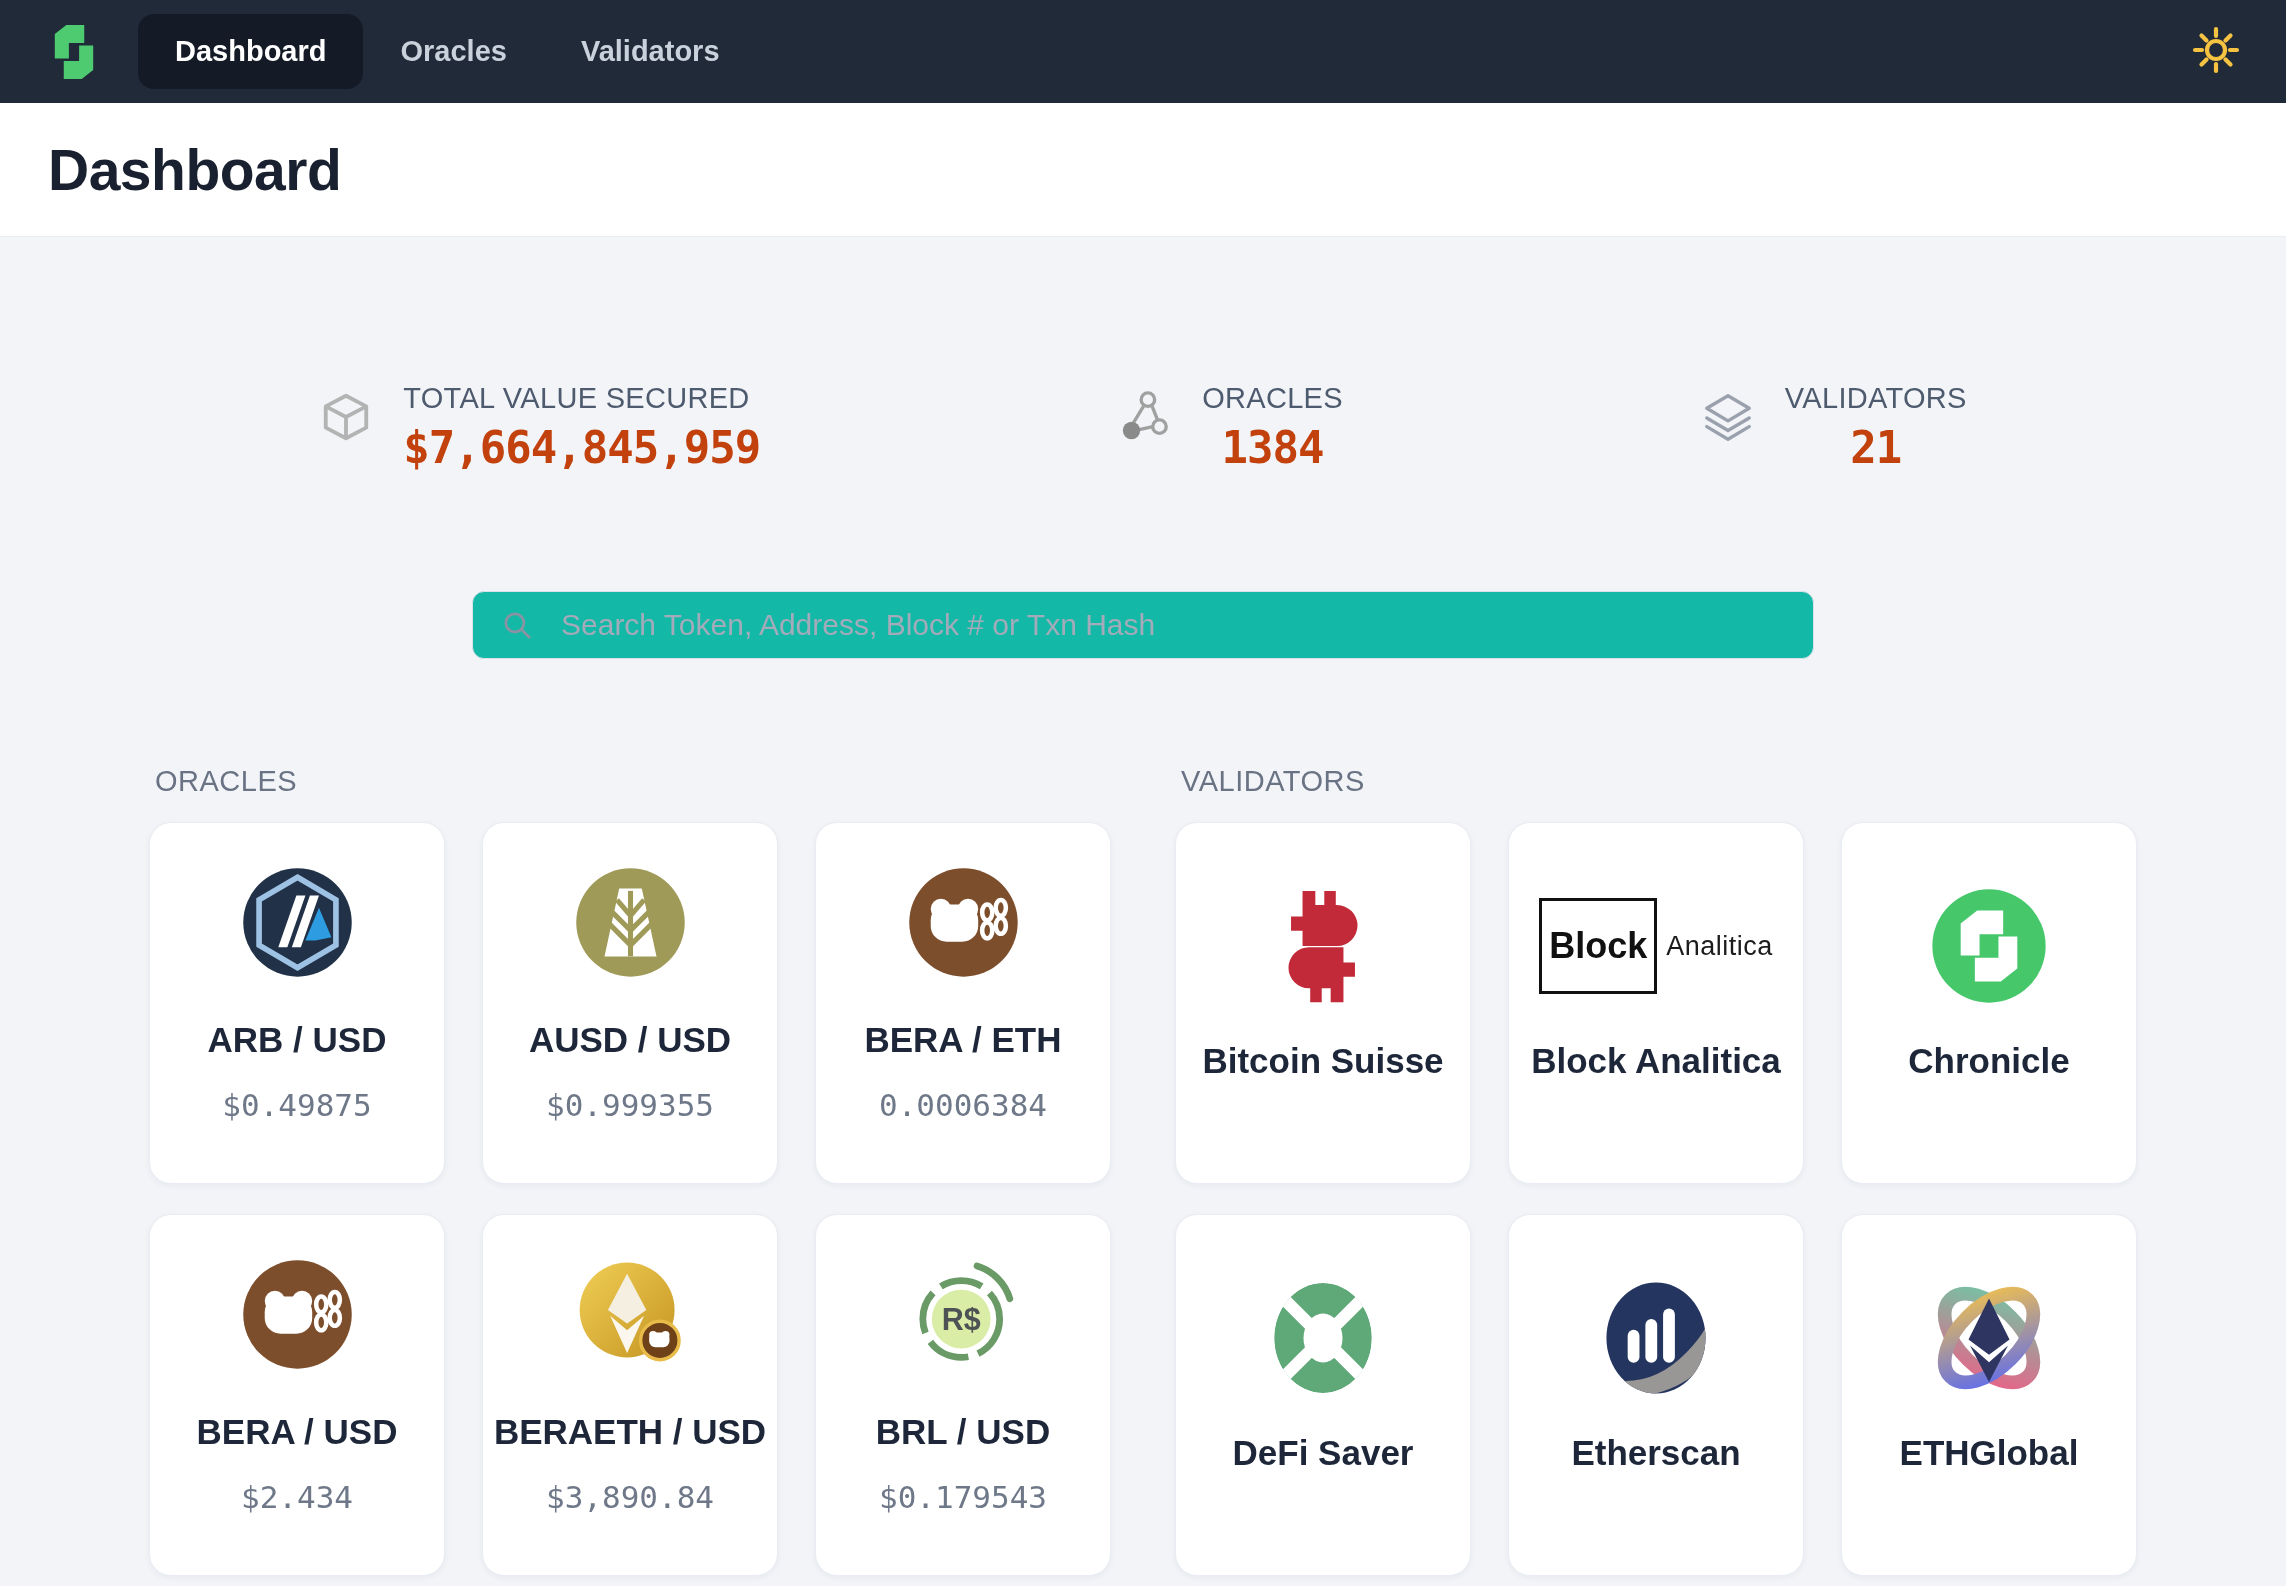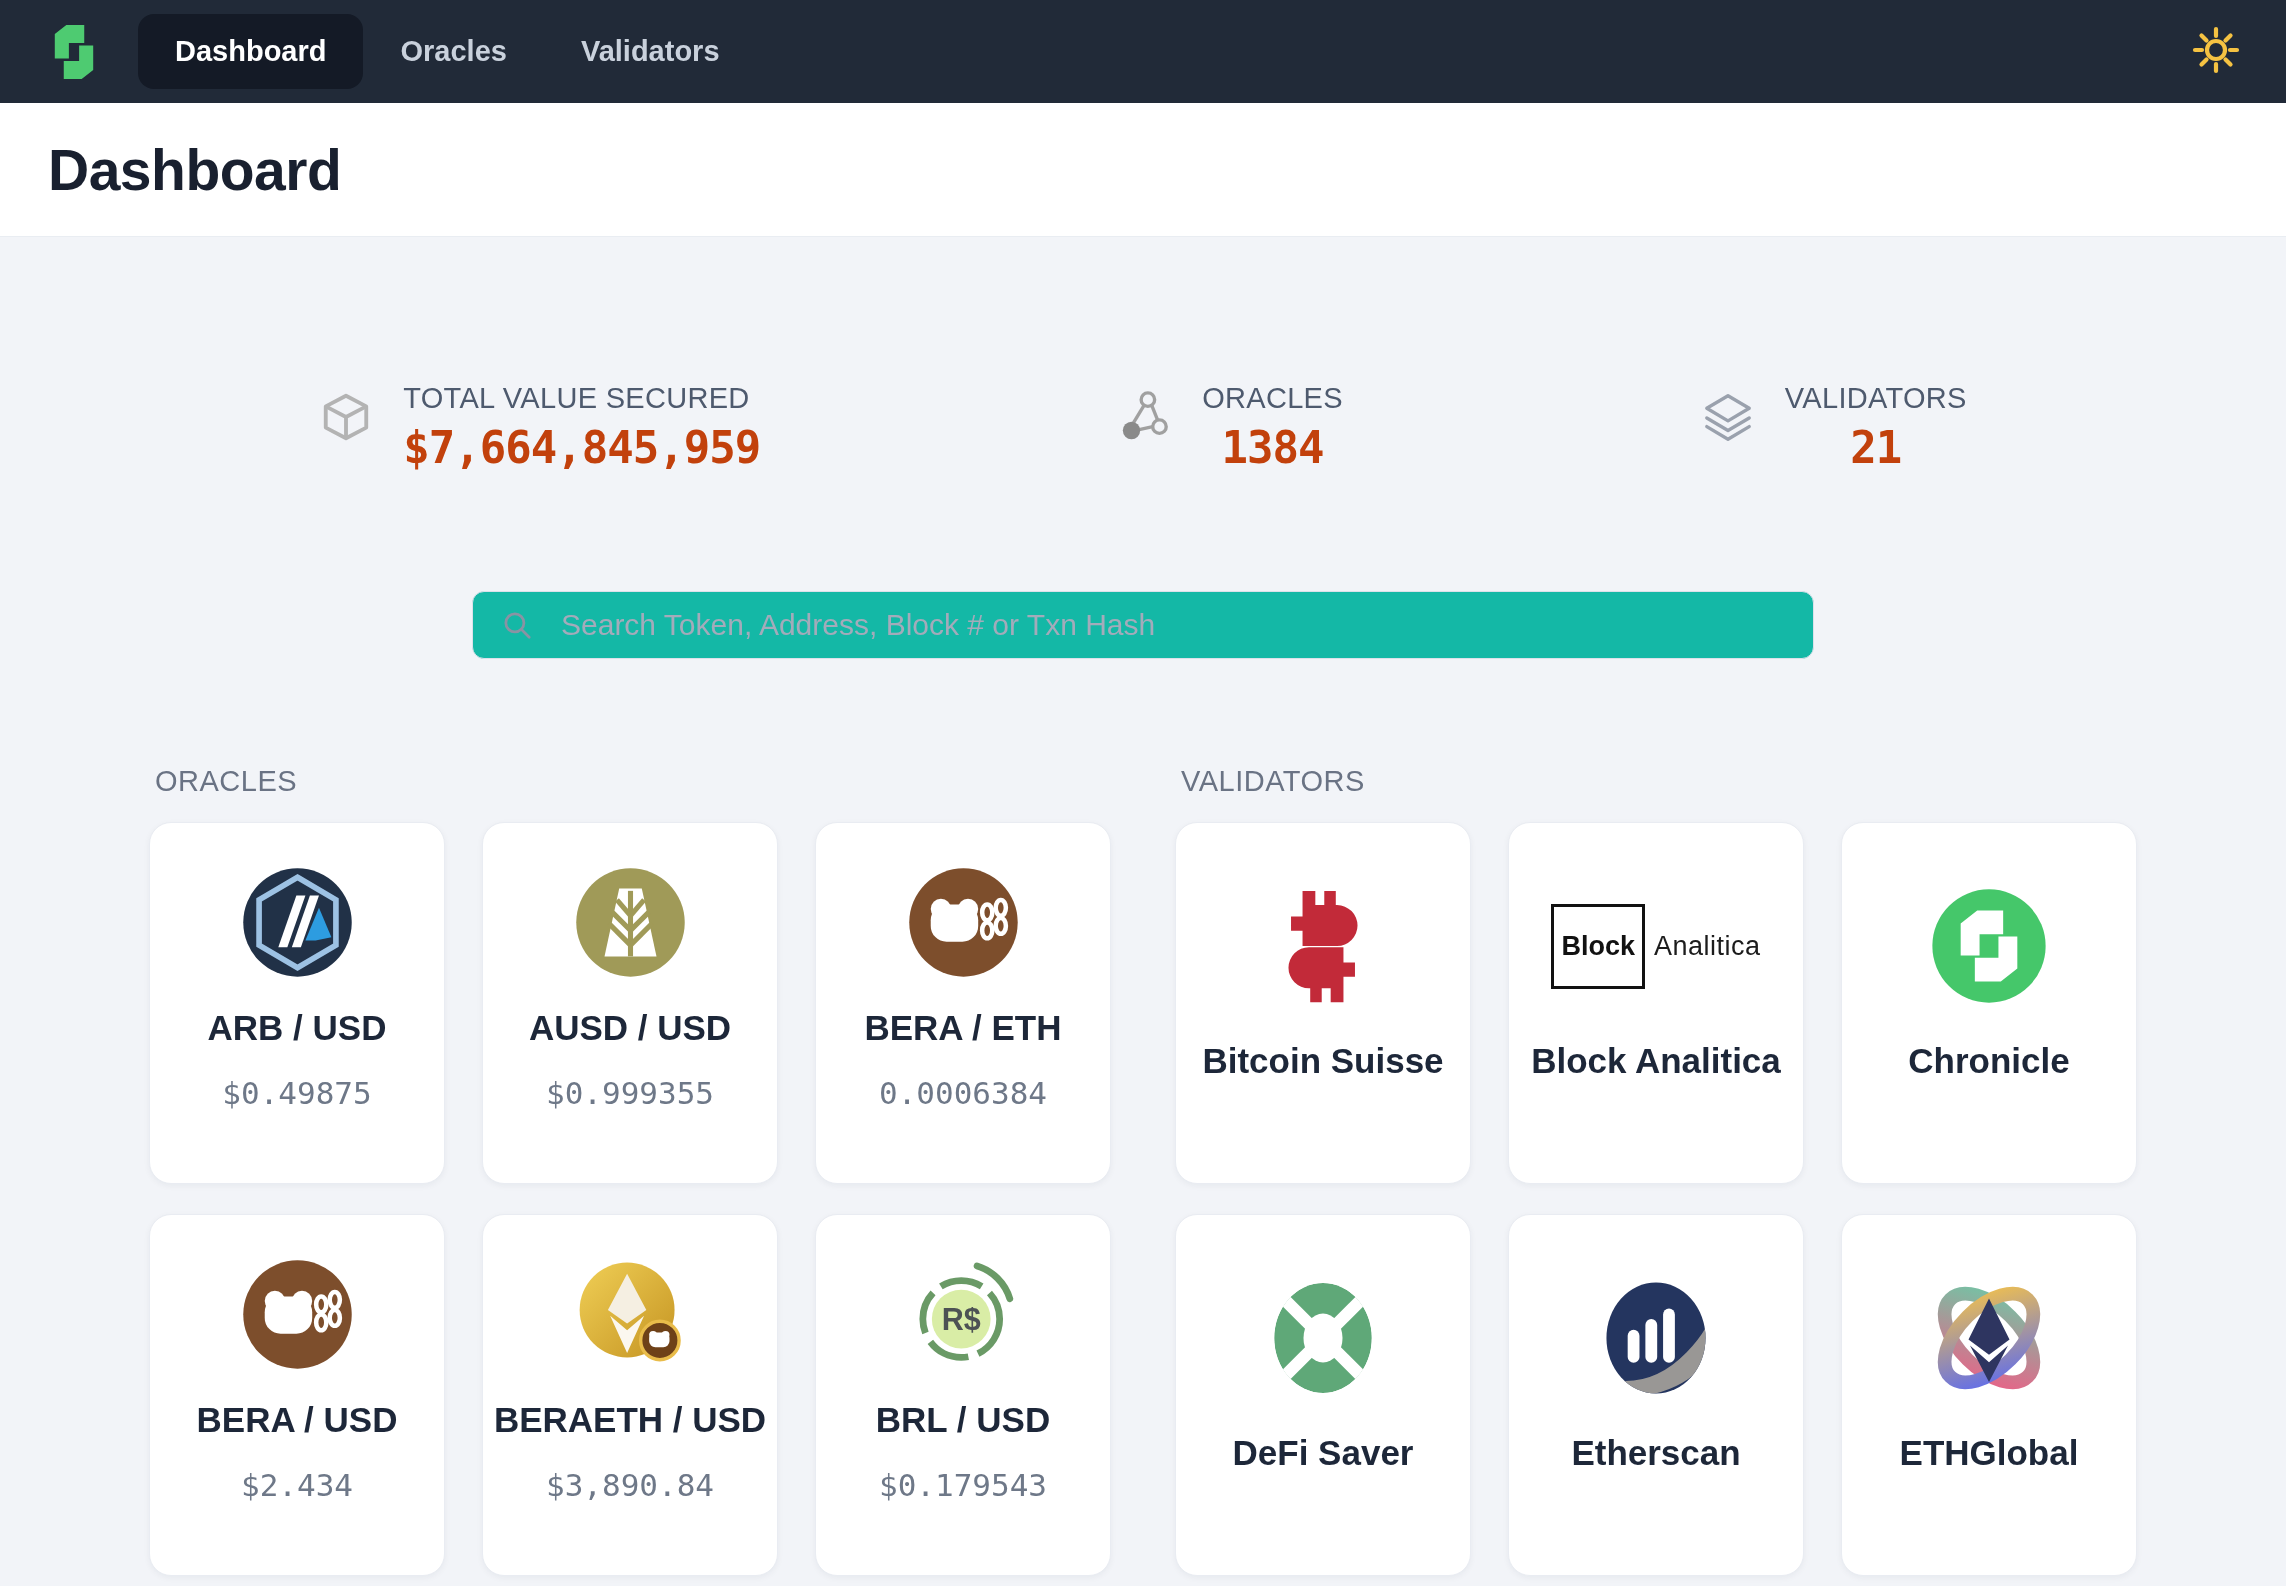--- a/index.html
+++ b/index.html
@@ -32,28 +32,28 @@
   .search-row input::placeholder { color:#a3abba; }
   .search-ico { position:absolute; left:28px; top:17px; width:34px; height:34px; }
 
   
   .sections { display:flex; justify-content:center; gap:64px; margin-top:106px; }
   .section { width:962px; }
   .section-label { font-size:29px; color:#6a7384; font-weight:500; letter-spacing:.5px; margin:0 0 24px 6px; }
   .card-grid { display:grid; grid-template-columns:repeat(3,1fr); gap:30px 37px; }
   .card { background:#fff; border:1px solid #e9ecf2; border-radius:22px; height:362px; box-shadow:0 2px 6px rgba(20,30,55,.05); display:flex; flex-direction:column; align-items:center; text-align:center; cursor:pointer; }
   .coin { margin-top:42px; height:115px; display:flex; align-items:center; justify-content:center; }
-  .pair { margin-top:28px; font-size:35px; font-weight:700; color:#1d2739; }
+  .pair { margin-top:40px; font-size:35px; font-weight:700; color:#1d2739; }
   .price { margin-top:27px; font-family:"DejaVu Sans Mono", monospace; font-size:31px; color:#6e7888; }
   .vlogo { margin-top:46px; height:154px; display:flex; align-items:center; justify-content:center; }
   .vname { margin-top:18px; font-size:35px; font-weight:700; color:#1d2739; }
 
   
   .ba-logo { display:flex; align-items:center; }
-  .ba-block { border:3px solid #111; padding:24px 7px; font-weight:700; font-size:27px; color:#111; }
+  .ba-block { border:3px solid #111; padding:24px 7px; font-weight:700; font-size:36px; color:#111; }
   .ba-rest { font-weight:400; font-size:27px; color:#1c1c1c; margin-left:9px; letter-spacing:.5px; }
 </style>
 </head>
 <body>
 
 <nav class="navbar">
   <div class="brand">
     <svg viewBox="0 0 100 100" width="64" height="64">
       <g fill="#4ecb71">
         <polygon points="38,8 66,8 66,36 42,36 42,60 20,60 20,22"></polygon>

